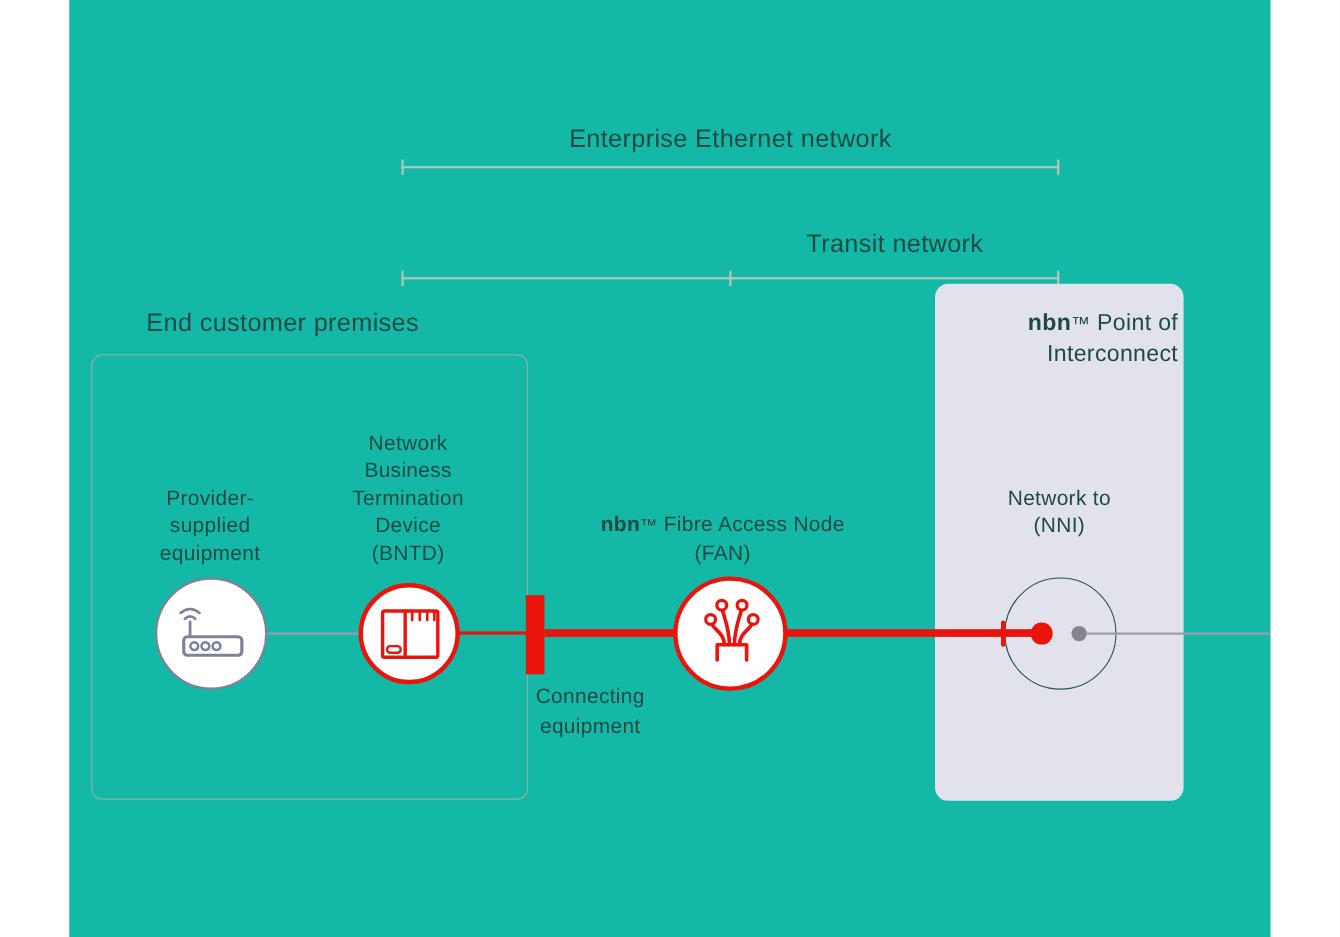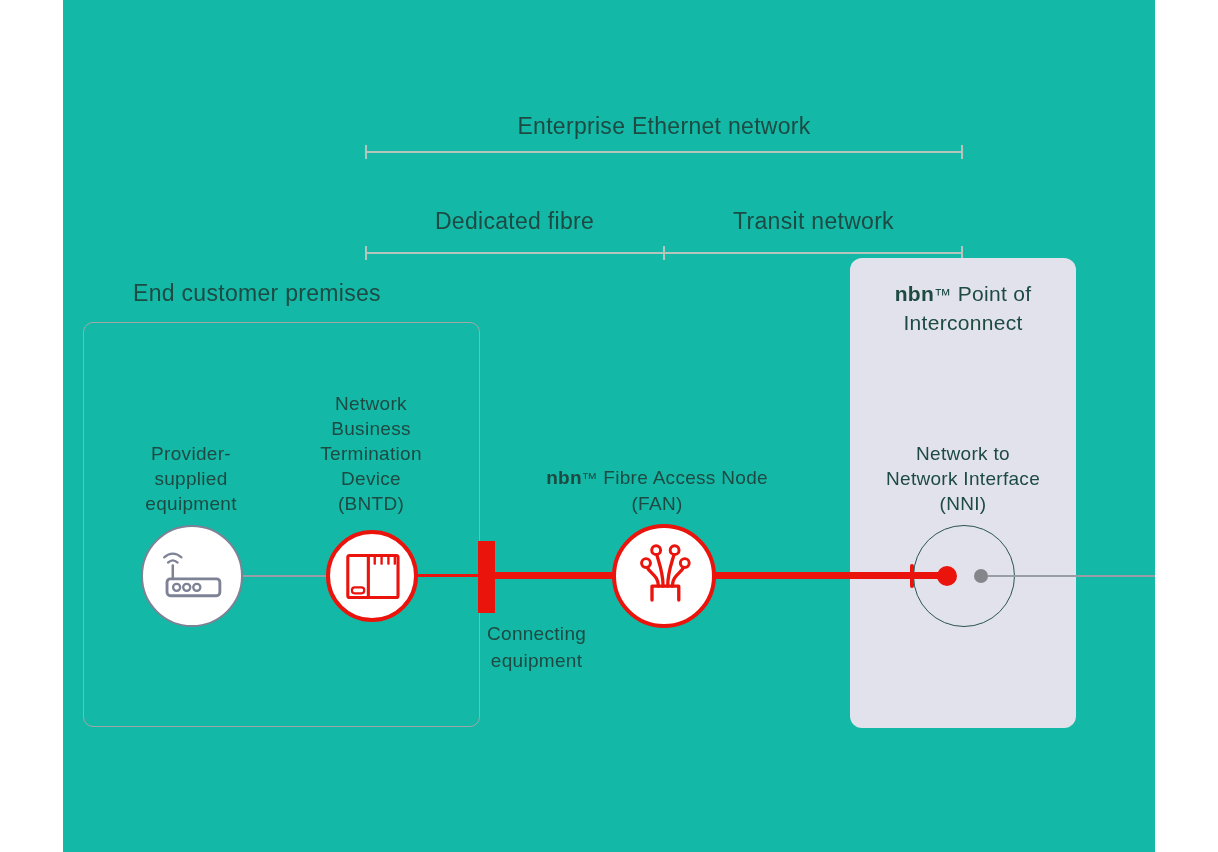--- a/index.html
+++ b/index.html
@@ -58,33 +58,32 @@
 <body>
 
 <div id="canvas">
 
   <div class="abs center lbl-lg" style="left:302px; top:112px; width:598px;">Enterprise Ethernet network</div>
   <div class="bracket" style="left:302px; top:151px; width:598px;">
     <div class="tick" style="left:0;"></div>
     <div class="tick" style="right:0;"></div>
   </div>
 
-  <div class="abs center lbl-lg" style="left:302px; top:207px; width:299px;">Dedicated fibre</div>
   <div class="abs center lbl-lg" style="left:601px; top:207px; width:299px;">Transit network</div>
   <div class="bracket" style="left:302px; top:252px; width:598px;">
     <div class="tick" style="left:0;"></div>
     <div class="tick" style="left:298px;"></div>
     <div class="tick" style="right:0;"></div>
   </div>
 
   <div class="abs lbl-lg" style="left:70px; top:279px;">End customer premises</div>
   <div class="premises-box"></div>
 
   <div class="poi-box"></div>
-  <div class="abs center lbl-md" style="left:792px; top:280px; width:216px;">
+  <div class="abs center lbl-md" style="left:792px; top:280px; width:216px;text-align:right;">
     <div><span class="bold">nbn</span><span class="tm">™</span><span> Point of</span></div>
     <div>Interconnect</div>
   </div>
 
   <div class="abs center lbl-sm" style="left:38px; top:441px; width:180px;">
     <div>Provider-</div>
     <div>supplied</div>
     <div>equipment</div>
   </div>
 
@@ -96,21 +95,20 @@
     <div>(BNTD)</div>
   </div>
 
   <div class="abs center lbl-sm" style="left:429px; top:465px; width:330px;">
     <div><span class="bold">nbn</span><span class="tm">™</span><span> Fibre Access Node</span></div>
     <div>(FAN)</div>
   </div>
 
   <div class="abs center lbl-sm" style="left:791px; top:441px; width:218px;">
     <div>Network to</div>
-    <div>Network Interface</div>
     <div>(NNI)</div>
   </div>
 
   <div class="abs lbl-sm" style="left:424px; top:620px; line-height:27px;">
     <div>Connecting</div>
     <div>equipment</div>
   </div>
 
   <div class="line gray-line-1"></div>
   <div class="line red-thin"></div>

